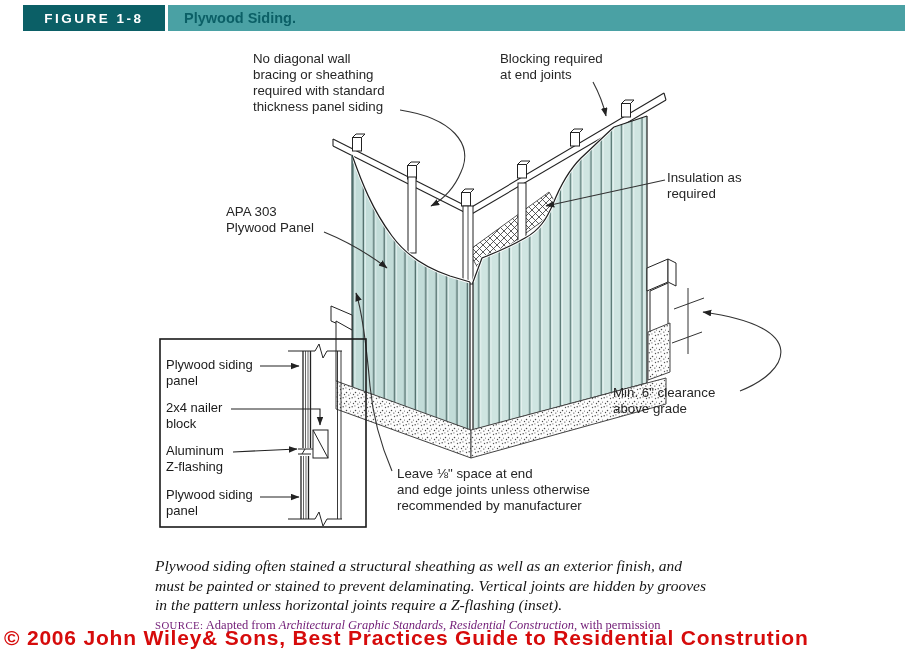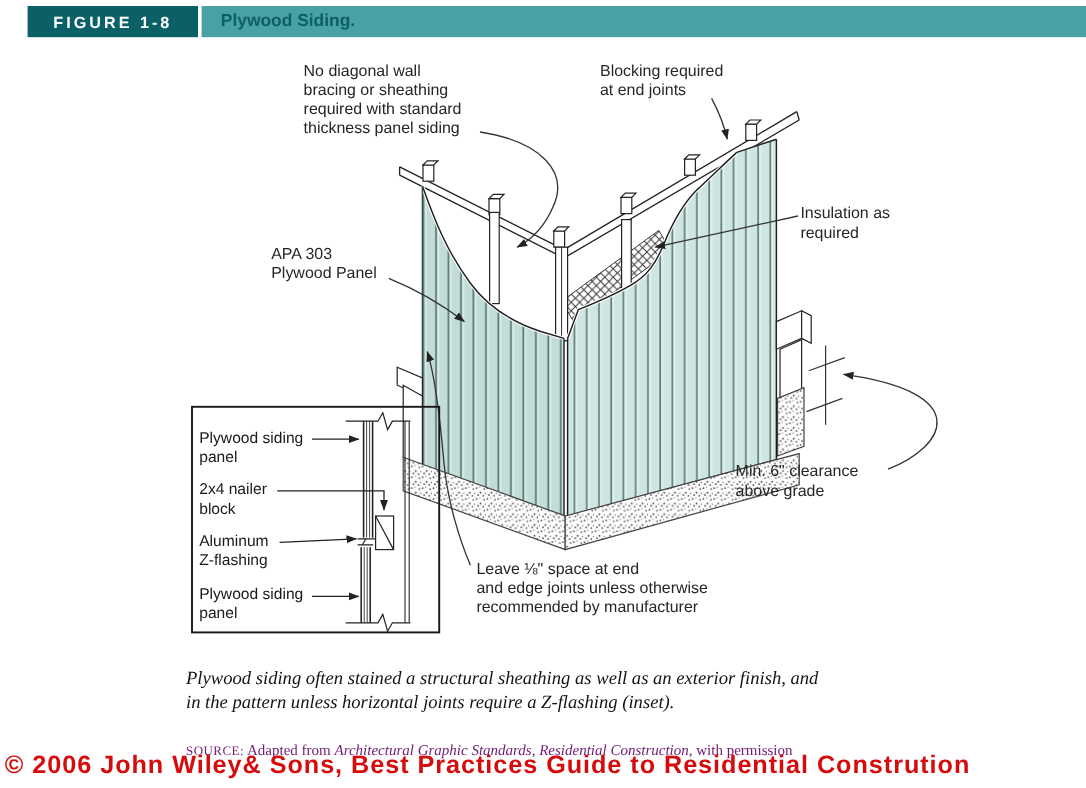--- a/index.html
+++ b/index.html
@@ -227,20 +227,21 @@
     <text class="inset-lab" x="166" y="428">block</text>
     <text class="inset-lab" x="166" y="455">Aluminum</text>
     <text class="inset-lab" x="166" y="471">Z-flashing</text>
     <text class="inset-lab" x="166" y="499">Plywood siding</text>
     <text class="inset-lab" x="166" y="515">panel</text>
   </g>
 </svg>
 
 <div class="caption">
   <div>Plywood siding often stained a structural sheathing as well as an exterior finish, and</div>
+  <div>must be painted or stained to prevent delaminating. Vertical joints are hidden by grooves</div>
   <div>in the pattern unless horizontal joints require a Z-flashing (inset).</div>
 </div>
 
 <div class="source">
   <div>
     <span class="lab">SOURCE:</span><span> Adapted from </span><i>Architectural Graphic Standards, Residential Construction,</i><span> with permission</span>
   </div>
 </div>
 
 <div class="copyright">© 2006 John Wiley&amp; Sons, Best Practices Guide to Residential Constrution</div>

